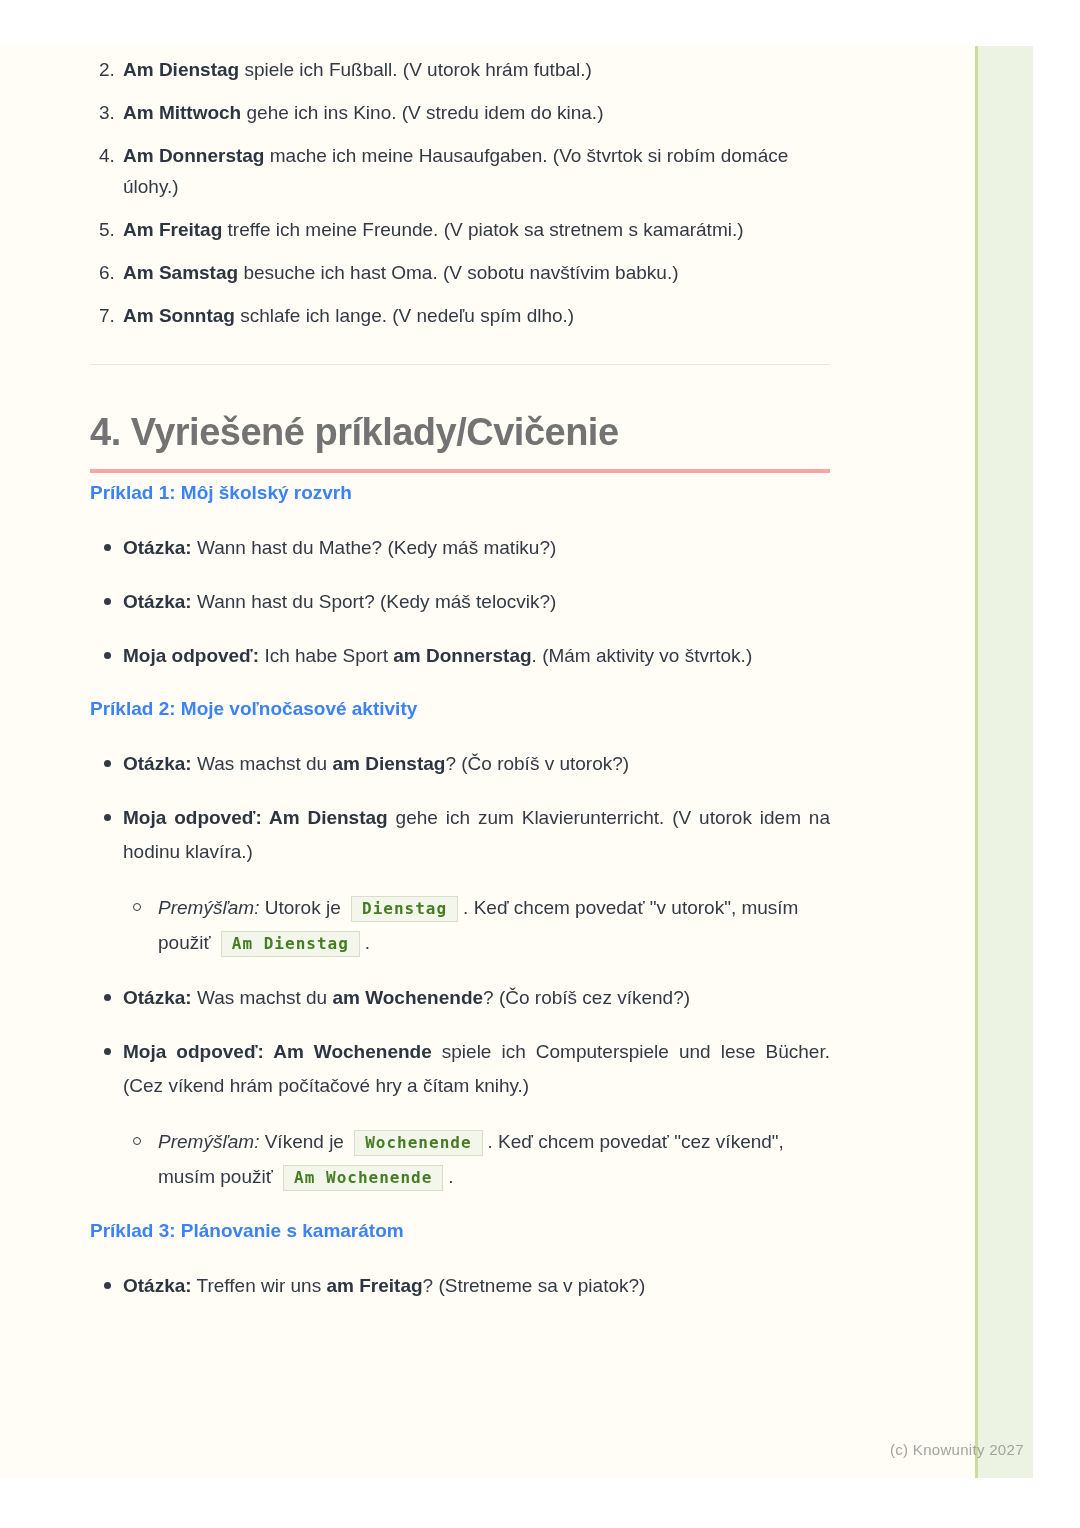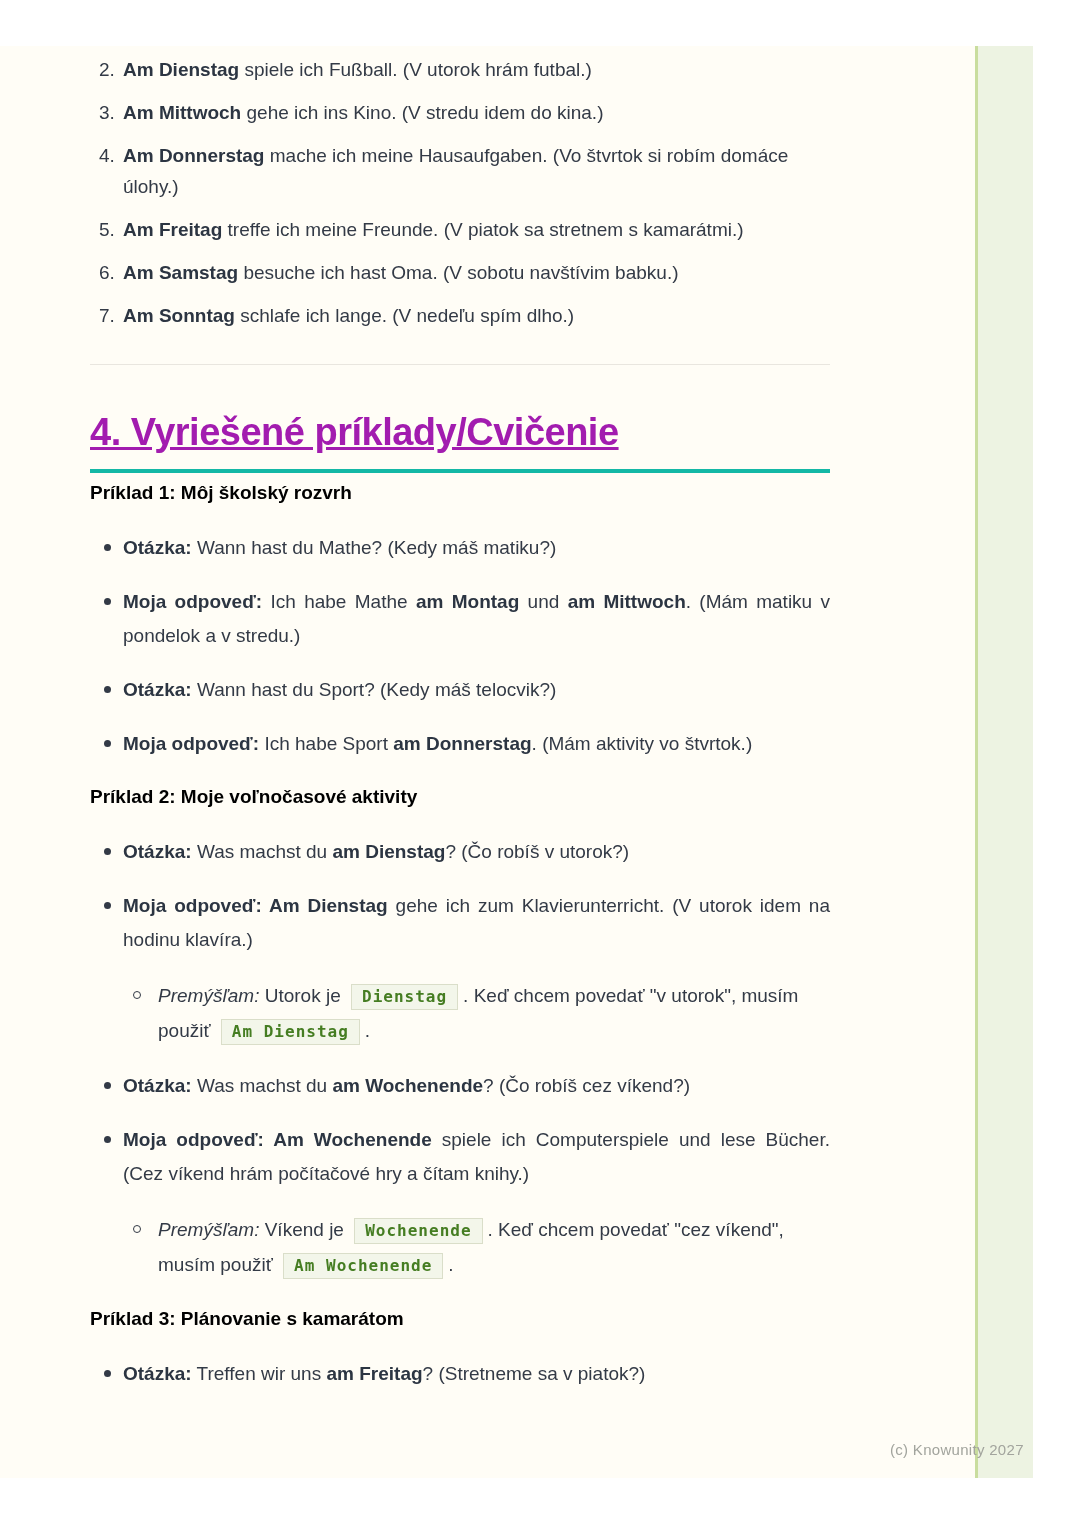--- a/index.html
+++ b/index.html
@@ -26,26 +26,25 @@
   
   ol.numlist{list-style:none;margin:0;padding:0;line-height:31px;}
   ol.numlist li{position:relative;padding-left:33px;margin:0 0 12px 0;}
   ol.numlist .num{position:absolute;left:9px;top:0;}
   
   hr.divider{border:none;border-top:1px solid #e9e6df;margin:33px 0 0 0;}
   
   h2.section{
     margin:45px 0 0 0;padding:0 0 15px 0;
     font-size:38px;line-height:44px;letter-spacing:-0.5px;
-    color:#a21caf;font-weight:bold;
-    border-bottom:4px solid #14b8a6;
-    text-decoration:underline;
+    color:#737373;font-weight:bold;
+    border-bottom:4px solid #fca5a5;
   }
   p.intro{margin:24px 0 17px 0;line-height:31px;}
-  h4.example{margin:4px 0 0 0;font-size:19px;line-height:31px;color:#000000;}
+  h4.example{margin:4px 0 0 0;font-size:19px;line-height:31px;color:#3b82f6;}
   
   ul.main{list-style:none;margin:23px 0 0 0;padding:0;line-height:34px;}
   ul.main > li{position:relative;padding-left:33px;margin:0 0 20px 0;}
   ul.main > li::before{
     content:"";position:absolute;left:14px;top:13px;
     width:7px;height:7px;border-radius:50%;background:#333a46;
   }
   ul.main > li.justify{text-align:justify;}
   ul.sub{list-style:none;margin:22px 0 0 0;padding:0;text-align:left;}
   ul.sub > li{position:relative;padding-left:35px;}
@@ -80,21 +79,20 @@
         <li><span class="num">4.</span><b>Am Donnerstag</b><span> mache ich meine Hausaufgaben. (Vo štvrtok si robím domáce úlohy.)</span></li>
         <li><span class="num">5.</span><b>Am Freitag</b><span> treffe ich meine Freunde. (V piatok sa stretnem s kamarátmi.)</span></li>
         <li><span class="num">6.</span><b>Am Samstag</b><span> besuche ich hast Oma. (V sobotu navštívim babku.)</span></li>
         <li><span class="num">7.</span><b>Am Sonntag</b><span> schlafe ich lange. (V nedeľu spím dlho.)</span></li>
       </ol>
       <hr class="divider">
       <h2 class="section">4. Vyriešené príklady/Cvičenie</h2>
       <h4 class="example">Príklad 1: Môj školský rozvrh</h4>
       <ul class="main">
         <li><b>Otázka:</b><span> Wann hast du Mathe? (Kedy máš matiku?)</span></li>
-        <li class="justify"><b>Moja odpoveď:</b><span> Ich habe Mathe </span><b>am Montag</b><span> und </span><b>am Mittwoch</b><span>. (Mám matiku v pondelok a v stredu.)</span></li>
         <li><b>Otázka:</b><span> Wann hast du Sport? (Kedy máš telocvik?)</span></li>
         <li><b>Moja odpoveď:</b><span> Ich habe Sport </span><b>am Donnerstag</b><span>. (Mám aktivity vo štvrtok.)</span></li>
       </ul>
       <h4 class="example">Príklad 2: Moje voľnočasové aktivity</h4>
       <ul class="main">
         <li><b>Otázka:</b><span> Was machst du </span><b>am Dienstag</b><span>? (Čo robíš v utorok?)</span></li>
         <li class="justify"><b>Moja odpoveď: Am Dienstag</b><span> gehe ich zum Klavierunterricht. (V utorok idem na hodinu klavíra.)</span><ul class="sub">
             <li><i>Premýšľam:</i><span> Utorok je </span><span class="code">Dienstag</span><span>. Keď chcem povedať "v utorok", musím použiť </span><span class="code">Am Dienstag</span><span>.</span></li>
           </ul></li>
         <li><b>Otázka:</b><span> Was machst du </span><b>am Wochenende</b><span>? (Čo robíš cez víkend?)</span></li>

